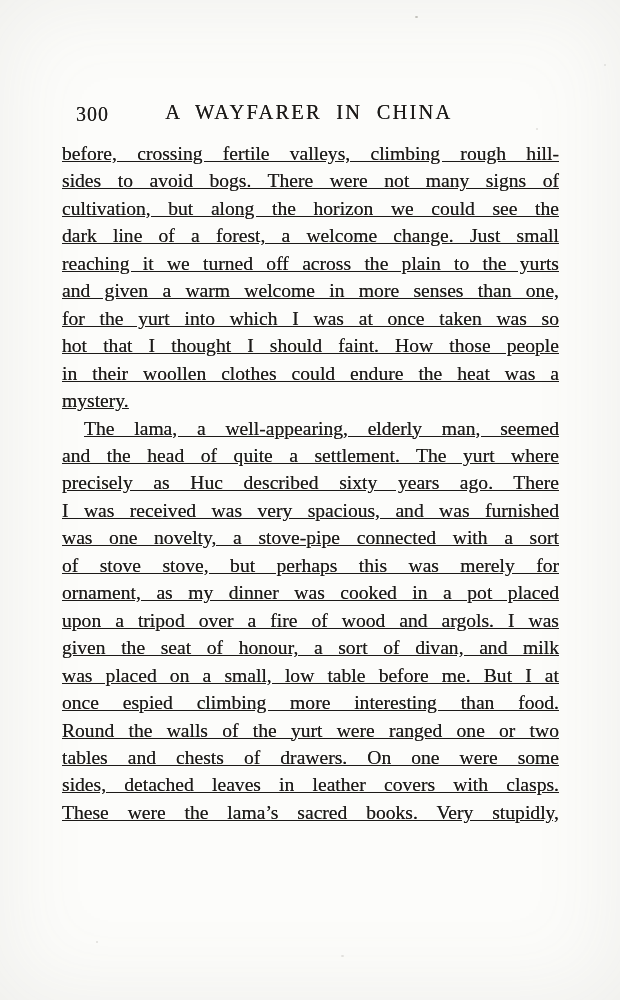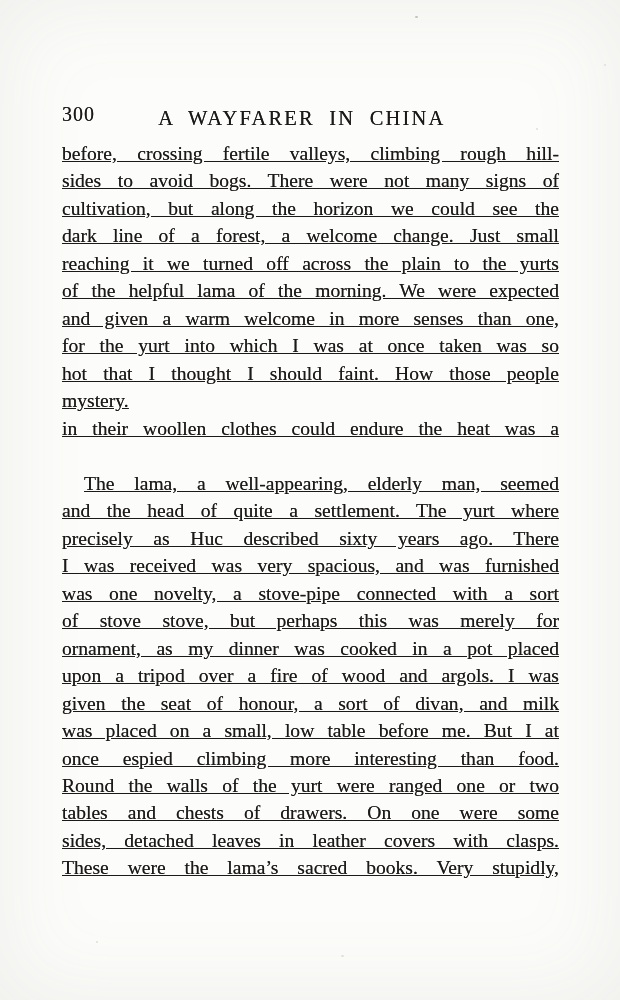--- a/index.html
+++ b/index.html
@@ -28,52 +28,53 @@
   .text-block {
     position: absolute;
     left: 62px;
     top: 100px;
     width: 497px;
   }
   .running-header {
     position: relative;
     height: 30px;
     margin-bottom: 10px;
+    margin-left: 14px;
   }
   .page-number {
     position: absolute;
     left: 0;
     top: 3px;
     font-size: 20px;
     letter-spacing: 1px;
     text-shadow: 0 0 0.5px rgba(28,26,24,0.8);
   }
   .header-title {
     position: absolute;
     left: 50%;
-    top: 7px;
+    top: 1px;
     transform: translateX(-53%);
     font-size: 20.5px;
     letter-spacing: 2.2px;
     word-spacing: 7px;
     white-space: nowrap;
     text-shadow: 0 0 0.6px rgba(28,26,24,0.85);
   }
   .page-body {
     font-size: 19.6px;
     line-height: 27.45px;
     text-shadow: 0 0 0.5px rgba(28,26,24,0.75);
   }
   .paragraph { margin: 0; text-decoration: underline; }
   .line {
     text-align: justify;
     text-align-last: justify;
     white-space: normal;
   }
-  .line.indent { text-indent: 22px; margin-top: 28px; }
+  .line.indent { text-indent: 22px; }
   .line.last {
     text-align: left;
     text-align-last: left;
   }
   .speck {
     position: absolute;
     background: rgba(90,85,78,0.35);
     border-radius: 50%;
   }
   .speck-1 { width: 3px; height: 2px; left: 415px; top: 16px; }
@@ -97,26 +98,25 @@
       <span class="page-number">300</span>
       <span class="header-title">A WAYFARER IN CHINA</span>
     </div>
     <div class="page-body">
         <div class="paragraph">
           <div class="line">before, crossing fertile valleys, climbing rough hill-</div>
           <div class="line">sides to avoid bogs. There were not many signs of</div>
           <div class="line">cultivation, but along the horizon we could see the</div>
           <div class="line">dark line of a forest, a welcome change. Just small</div>
           <div class="line">reaching it we turned off across the plain to the yurts</div>
-          <div class="line">of the helpful lama of the morning. We were expected</div>
           <div class="line">and given a warm welcome in more senses than one,</div>
           <div class="line">for the yurt into which I was at once taken was so</div>
           <div class="line">hot that I thought I should faint. How those people</div>
+          <div class="line">in their woollen clothes could endure the heat was a</div>
           <div class="line last">mystery.</div>
-          <div class="line">in their woollen clothes could endure the heat was a</div>
         </div>
         <div class="paragraph">
           <div class="line indent">The lama, a well-appearing, elderly man, seemed</div>
           <div class="line">and the head of quite a settlement. The yurt where</div>
           <div class="line">precisely as Huc described sixty years ago. There</div>
           <div class="line">I was received was very spacious, and was furnished</div>
           <div class="line">was one novelty, a stove-pipe connected with a sort</div>
           <div class="line">of stove stove, but perhaps this was merely for</div>
           <div class="line">ornament, as my dinner was cooked in a pot placed</div>
           <div class="line">upon a tripod over a fire of wood and argols. I was</div>

